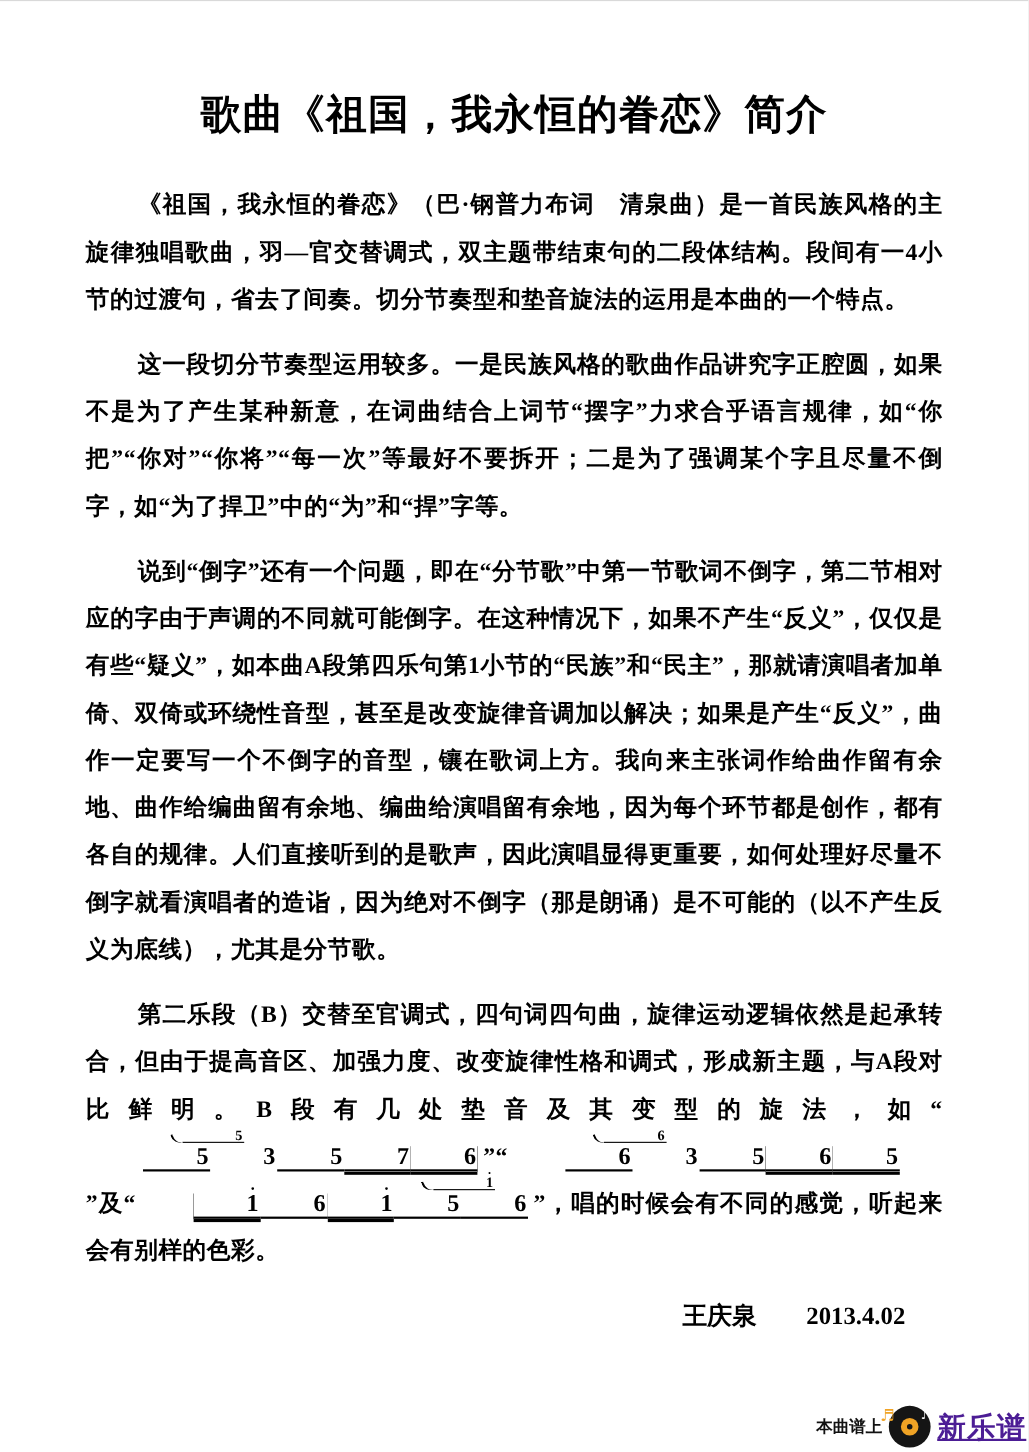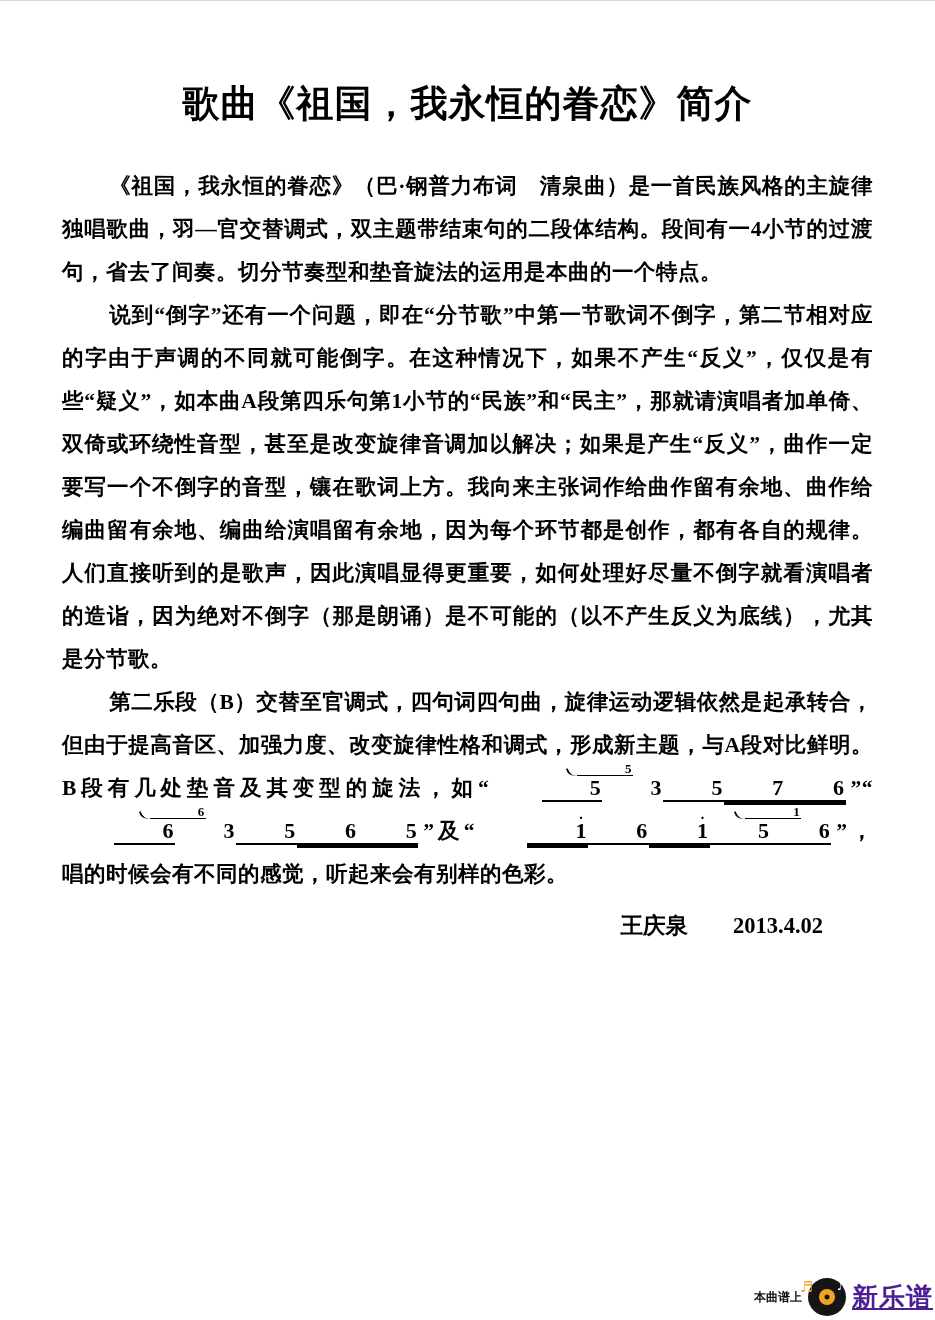--- a/index.html
+++ b/index.html
@@ -19,21 +19,21 @@
     margin:78px 0 36px 0;
     text-align:center;
     font-size:37px;
     letter-spacing:1px;
     font-weight:bold;
   }
   .body-text{
     padding:0 62px;
   }
   .para{
-    margin:0;
+    margin:16px;
     font-size:21.5px;
     line-height:43px;
     text-align:justify;
     text-indent:2.2em;
     letter-spacing:0.5px;
   }
   
   .notation{
     display:inline-block;
     padding:0 5px;
@@ -88,21 +88,21 @@
   .sig-gap{display:inline-block;width:2em;}
   
   .footer{
     position:absolute;
     right:2px;bottom:4px;
     display:flex;
     align-items:center;
     gap:6px;
   }
   .footer-prefix{
-    font-size:12px;
+    font-size:15px;
     font-family:"Liberation Sans","DejaVu Sans",sans-serif;
     font-weight:bold;
     color:#111;
   }
   .vinyl{
     position:relative;
     display:inline-block;
     width:38px;height:38px;
     background:#151515;
     border-radius:50%;
@@ -149,20 +149,21 @@
 </style>
 </head>
 <body>
 
 <div class="page">
 
   <h1 class="title">歌曲《祖国，我永恒的眷恋》简介</h1>
 
   <div class="body-text">
     <p class="para">《祖国，我永恒的眷恋》（巴·钢普力布词　清泉曲）是一首民族风格的主旋律独唱歌曲，羽—官交替调式，双主题带结束句的二段体结构。段间有一4小节的过渡句，省去了间奏。切分节奏型和垫音旋法的运用是本曲的一个特点。</p>
+    <p class="para">这一段切分节奏型运用较多。一是民族风格的歌曲作品讲究字正腔圆，如果不是为了产生某种新意，在词曲结合上词节“摆字”力求合乎语言规律，如“你把”“你对”“你将”“每一次”等最好不要拆开；二是为了强调某个字且尽量不倒字，如“为了捍卫”中的“为”和“捍”字等。</p>
     <p class="para">说到“倒字”还有一个问题，即在“分节歌”中第一节歌词不倒字，第二节相对应的字由于声调的不同就可能倒字。在这种情况下，如果不产生“反义”，仅仅是有些“疑义”，如本曲A段第四乐句第1小节的“民族”和“民主”，那就请演唱者加单倚、双倚或环绕性音型，甚至是改变旋律音调加以解决；如果是产生“反义”，曲作一定要写一个不倒字的音型，镶在歌词上方。我向来主张词作给曲作留有余地、曲作给编曲留有余地、编曲给演唱留有余地，因为每个环节都是创作，都有各自的规律。人们直接听到的是歌声，因此演唱显得更重要，如何处理好尽量不倒字就看演唱者的造诣，因为绝对不倒字（那是朗诵）是不可能的（以不产生反义为底线），尤其是分节歌。</p>
     <p class="para"><span>第二乐段（B）交替至官调式，四句词四句曲，旋律运动逻辑依然是起承转合，但由于提高音区、加强力度、改变旋律性格和调式，形成新主题，与A段对比鲜明。B段有几处垫音及其变型的旋法，如“</span><span class="notation"><span class="tok u1">5<span class="grace">5</span><span class="tie"></span></span><span class="tok">3</span><span class="tok u1">5</span><span class="tok u2">7</span><span class="tok u2">6</span></span><span>”“</span><span class="notation"><span class="tok u1">6<span class="grace">6</span><span class="tie"></span></span><span class="tok">3</span><span class="tok u1">5</span><span class="tok u2">6</span><span class="tok u2">5</span></span><span>”及“</span><span class="notation"><span class="tok u2">1<span class="dot">·</span></span><span class="tok u1">6</span><span class="tok u2">1<span class="dot">·</span></span><span class="tok u1">5<span class="grace">1<span class="gdot">·</span></span><span class="tie"></span></span><span class="tok u1">6</span></span><span>”，唱的时候会有不同的感觉，听起来会有别样的色彩。</span></p>
   </div>
 
   <div class="signature">
     <span>王庆泉</span><span class="sig-gap"></span><span>2013.4.02</span>
   </div>
 
   <div class="footer">
     <span class="footer-prefix">本曲谱上</span>

